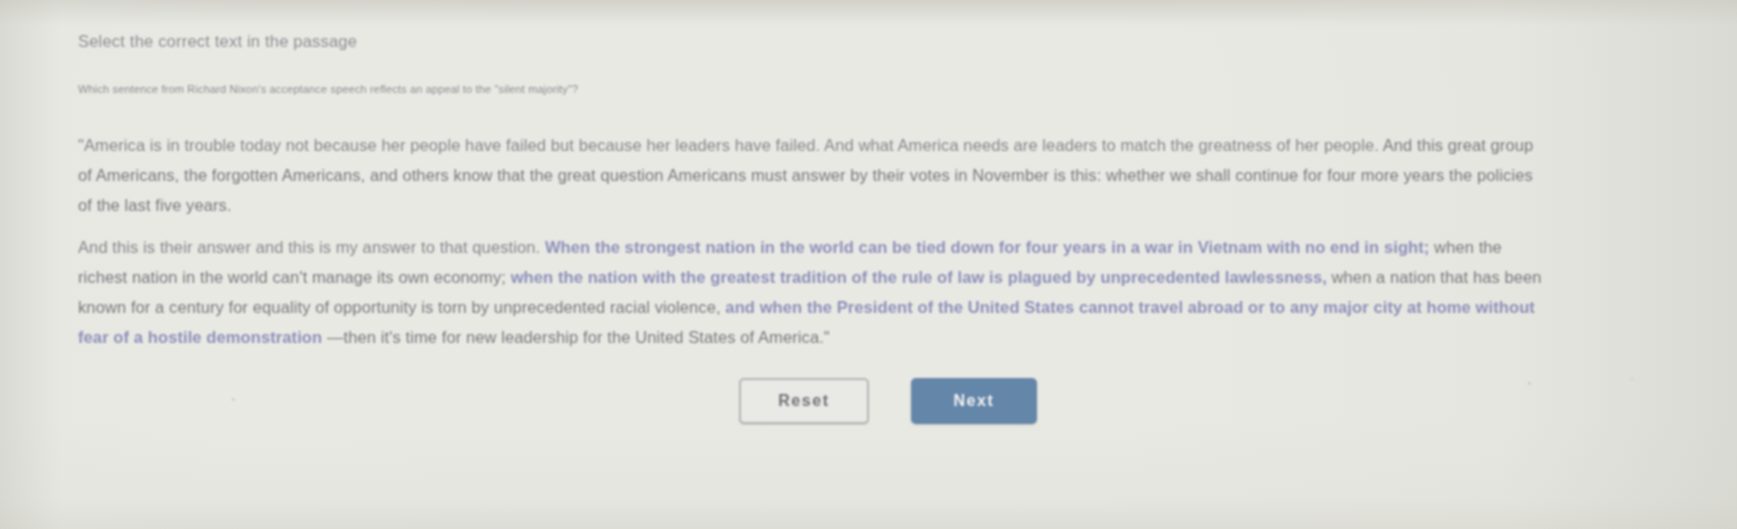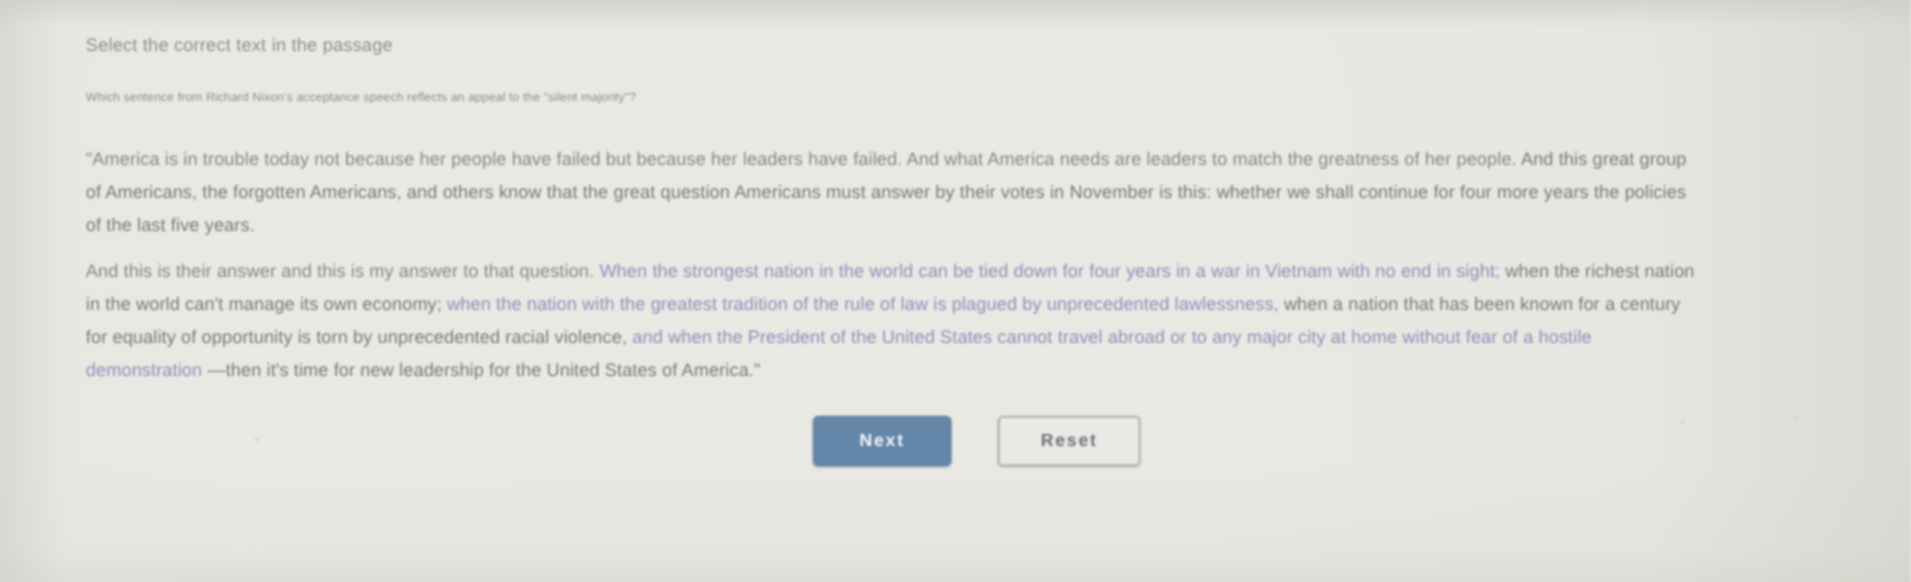--- a/index.html
+++ b/index.html
@@ -82,21 +82,21 @@
     letter-spacing: 0.1px;
     color: #84848b;
     text-align: left;
   }
   #para1 { top: 130px; }
   #para2 { top: 232px; }
 
   
   .run-plain { color: #85858c; }
   
-  .run-hl { color: #8c8fc4; }
+  .run-hl { color: #8c8fc4; font-weight: bold; }
   
   .run-dark { color: #76767d; }
 
   .buttons {
     position: absolute;
     left: 0;
     top: 378px;
     width: 1500px;
     display: flex;
     justify-content: center;
@@ -156,19 +156,19 @@
 
       <div class="instruction">Select the correct text in the passage</div>
 
       <div class="question">Which sentence from Richard Nixon's acceptance speech reflects an appeal to the "silent majority"?</div>
 
       <div class="passage" id="para1"><span class="run-plain">"America is in trouble today not because her people have failed but because her leaders have failed.  And what America needs are leaders to match the greatness of her people. </span><span class="run-dark">And this great group of Americans, the forgotten Americans, and others know that the great question Americans must answer by their votes in November is this:  whether we shall continue for four more years the policies of the last five years.</span></div>
 
       <div class="passage" id="para2"><span class="run-plain">And this is their answer and this is my answer to that question.  </span><span class="run-hl">When the strongest nation in the world can be tied down for four years in a war in Vietnam with no end in sight;</span><span class="run-dark"> when the richest nation in the world can't manage its own economy;</span><span class="run-hl"> when the nation with the greatest tradition of the rule of law is plagued by unprecedented lawlessness,</span><span class="run-dark"> when a nation that has been known for a century for equality of opportunity is torn by unprecedented racial violence,</span><span class="run-hl"> and when the President of the United States cannot travel abroad or to any major city at home without fear of a hostile demonstration</span><span class="run-dark"> —then it's time for new leadership for the United States of America."</span></div>
 
       <div class="buttons">
+        <button class="btn btn-reset">Reset</button>
         <button class="btn btn-next">Next</button>
-        <button class="btn btn-reset">Reset</button>
       </div>
 
     </div>
   </div>
 </div>
 
 </body></html>

